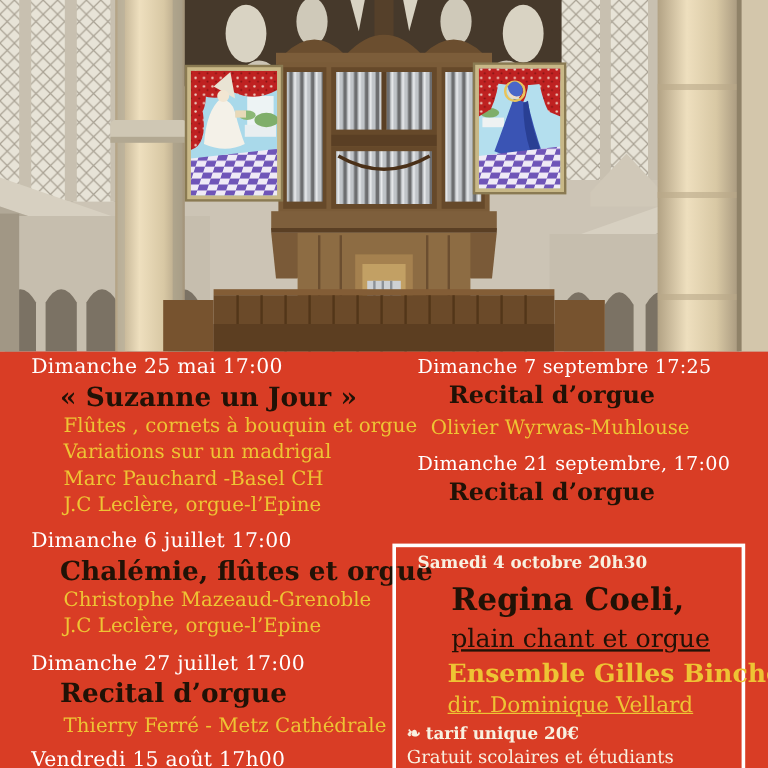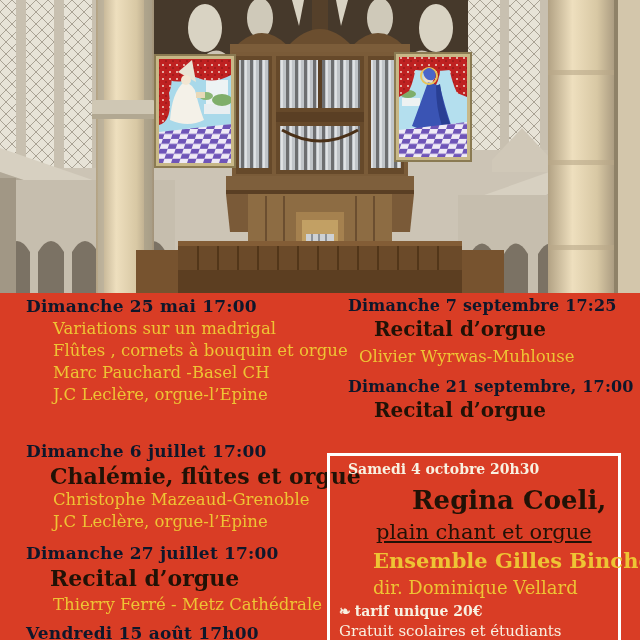--- a/index.html
+++ b/index.html
@@ -3,36 +3,36 @@
 <meta charset="utf-8">
 <style>
   html,body{margin:0;padding:0;background:#222;}
   .poster{
     position:relative;width:640px;height:640px;overflow:hidden;
     background:#d93d25;
     font-family:"DejaVu Serif", serif;
   }
   .photo{position:absolute;left:0;top:0;width:640px;height:293px;}
   .ev{position:absolute;white-space:nowrap;}
-  .date{color:#0f172a;font-weight:bold;font-size:17px;line-height:23px;letter-spacing:.2px;}
+  .date{color:#ffffff;font-weight:normal;font-size:17px;line-height:23px;letter-spacing:.2px;}
   .title{color:#211206;font-weight:bold;font-size:22px;line-height:26px;margin-left:24px;}
   .detail{color:#eec434;font-size:16.5px;line-height:22px;margin-left:27px;}
   .rcol .date{font-size:16px;line-height:20px;}
   .rcol .title{font-size:20px;line-height:27px;margin-left:26px;}
   .rcol .detail{margin-left:11px;line-height:28px;}
   .featured{
     position:absolute;left:327px;top:453px;width:294px;height:200px;
     border:3px solid #ffffff;box-sizing:border-box;
   }
   .featured>div{position:absolute;white-space:nowrap;}
   .f-date{left:18px;top:5px;font-size:14px;font-weight:bold;color:#f8f1e1;}
-  .f-title{left:46px;top:29px;font-size:26px;font-weight:bold;color:#211206;margin-left:36px;}
+  .f-title{left:46px;top:29px;font-size:26px;font-weight:bold;color:#211206;}
   .f-sub{left:46px;top:64px;font-size:21px;color:#211206;text-decoration:underline;}
   .f-ens{left:43px;top:92px;font-size:21px;font-weight:bold;color:#eec434;}
-  .f-dir{left:43px;top:121px;font-size:18px;color:#eec434;}
+  .f-dir{left:43px;top:121px;font-size:18px;color:#eec434;text-decoration:underline;}
   .f-price{left:9px;top:147px;font-size:14px;font-weight:bold;color:#f8f1e1;}
   .f-note{left:9px;top:166px;font-size:15px;color:#f8f1e1;}
   .leaf{display:inline-block;margin-right:4px;}
 </style>
 </head>
 <body>
 
 <div class="poster">
 
   <div class="photo">
@@ -210,22 +210,23 @@
           <circle cx="429" cy="77" r="5.5" fill="#f0dcc4"></circle>
           <path d="M423,72 q6,-8 12,0 q2,6 -2,8 q-8,2 -10,-8 z" fill="#4a66c8"></path>
           <polygon points="399,157 399,130 467,122 467,157" fill="url(#chk)"></polygon>
         </g>
       </g>
     </svg>
   </div>
 
   <div class="ev" style="left:26px;top:295px">
     <div class="date">Dimanche 25 mai 17:00</div>
+    <div class="title">« Suzanne un Jour »</div>
+    <div class="detail">Flûtes , cornets à bouquin et orgue</div>
     <div class="detail">Variations sur un madrigal</div>
-    <div class="detail">Flûtes , cornets à bouquin et orgue</div>
     <div class="detail">Marc Pauchard -Basel CH</div>
     <div class="detail">J.C Leclère, orgue-l’Epine</div>
   </div>
 
   <div class="ev" style="left:26px;top:440px">
     <div class="date">Dimanche 6 juillet 17:00</div>
     <div class="title">Chalémie, flûtes et orgue</div>
     <div class="detail">Christophe Mazeaud-Grenoble</div>
     <div class="detail">J.C Leclère, orgue-l’Epine</div>
   </div>

